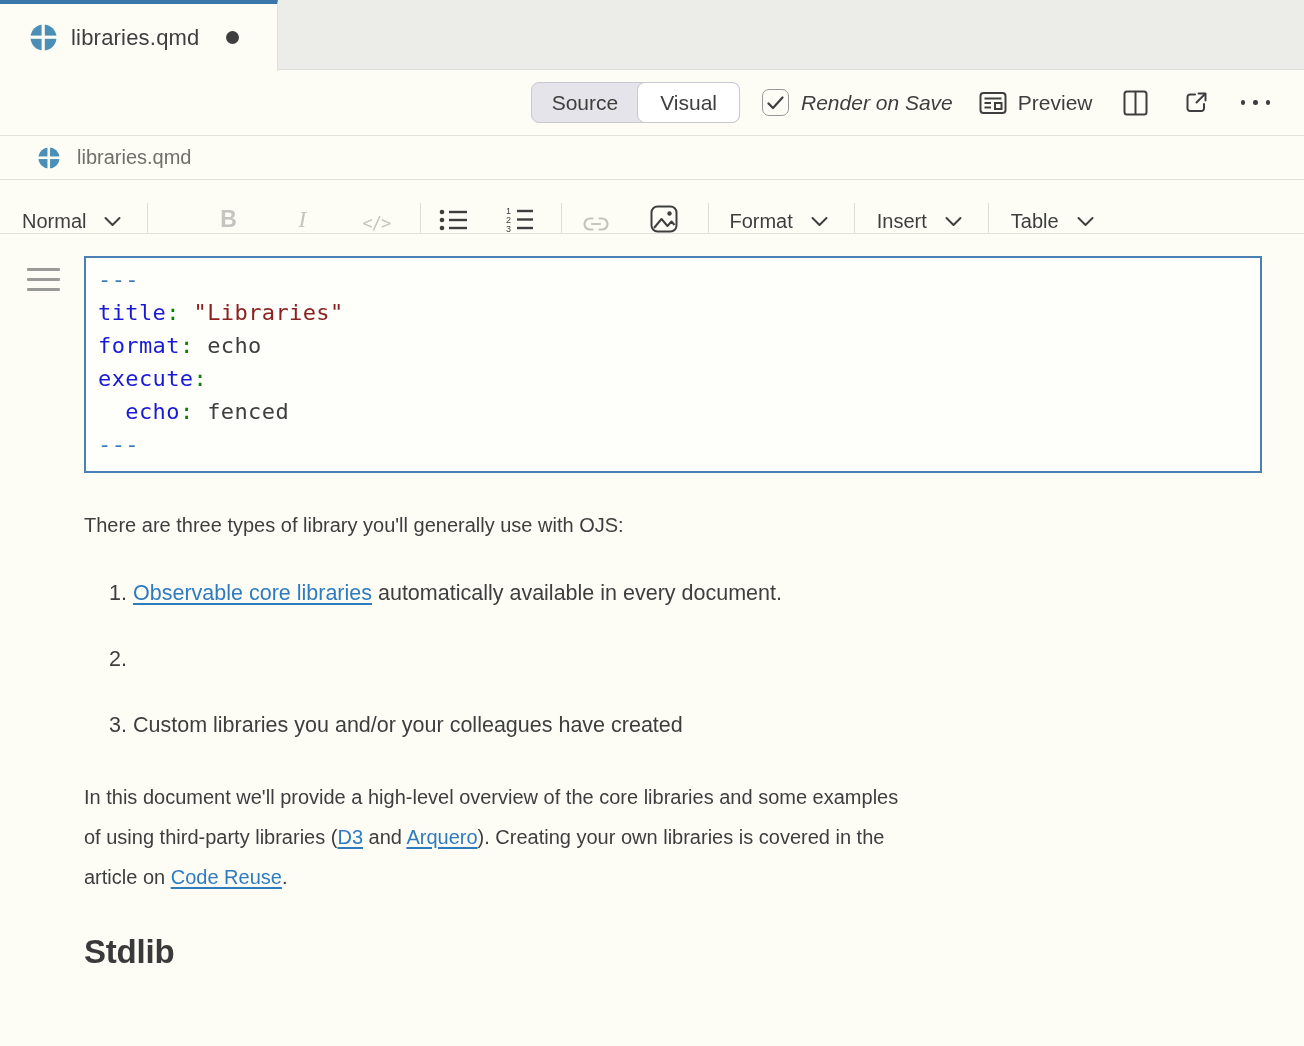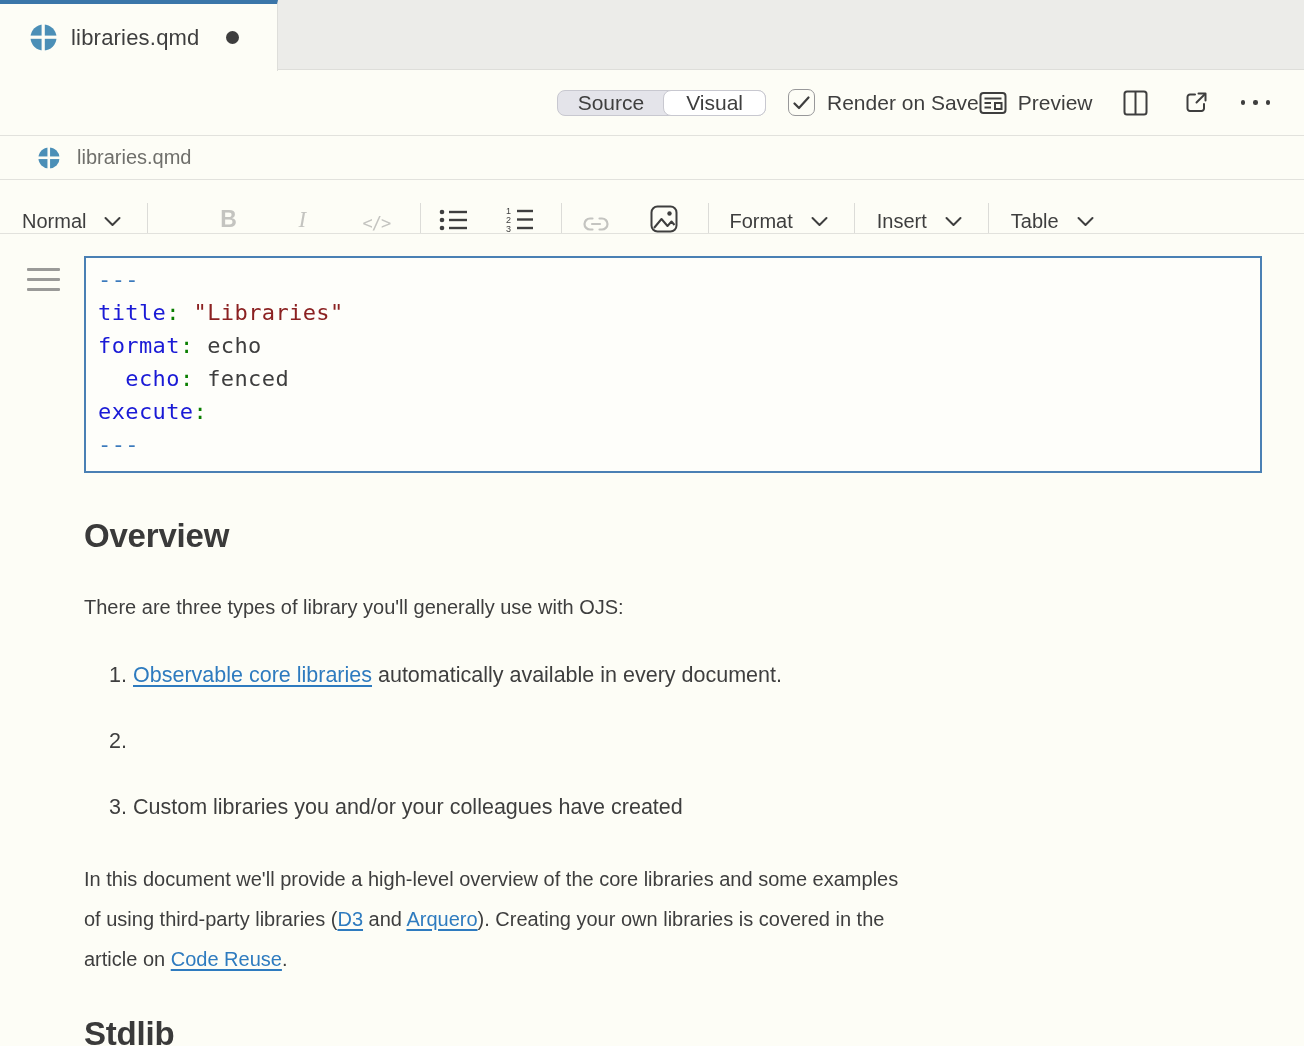--- a/index.html
+++ b/index.html
@@ -21,28 +21,28 @@
   .tab{
     width:278px;height:71px;margin-bottom:-1px;background:var(--bg);
     border-top:4px solid var(--accent-blue);border-right:1px solid #DEDEDA;
     display:flex;align-items:center;padding-left:30px;gap:14px;
   }
   .tab-title{font-size:22px;letter-spacing:.2px;}
   .mod-dot{width:13px;height:13px;border-radius:50%;background:var(--text-dark);margin-left:12px;}
   
   .toolbar{height:66px;border-bottom:1px solid var(--line);display:flex;align-items:center;
     justify-content:flex-end;padding-right:34px;font-size:21px;}
-  .seg{display:flex;align-items:stretch;border:1px solid #C8C8D0;border-radius:8px;background:#E4E4EA;height:26px;justify-content:flex-end;}
+  .seg{display:flex;align-items:stretch;border:1px solid #C8C8D0;border-radius:8px;background:#E4E4EA;height:41px;justify-content:flex-end;}
   .seg button{border:none;background:transparent;font:inherit;color:var(--text-dark);padding:0 20px;cursor:pointer;}
   .seg .seg-on{background:#fff;border:1px solid #C8C8D0;border-radius:8px;margin:-1px;padding:0 22px;}
   .chk{width:27px;height:27px;border:1.6px solid #98989A;border-radius:7px;margin-left:22px;
     display:flex;align-items:center;justify-content:center;background:transparent;cursor:pointer;}
-  .chk-label{margin-left:12px;}
+  .chk-label{margin-left:12px;font-style:italic;}
   .tbtn{display:flex;align-items:center;gap:11px;background:none;border:none;font:inherit;color:var(--text-dark);cursor:pointer;}
-  .ml26{} .ml30{margin-left:30px;} .ml36{margin-left:36px;}
+  .ml26{margin-left:26px;} .ml30{margin-left:30px;} .ml36{margin-left:36px;}
   .dots{display:flex;gap:8px;margin-left:32px;cursor:pointer;}
   .dots i{width:4.5px;height:4.5px;border-radius:50%;background:var(--text-dark);}
   svg.icon{display:block;}
   
   .crumb{height:44px;border-bottom:1px solid var(--line);display:flex;align-items:center;padding-left:38px;gap:17px;}
   .crumb-name{font-size:20px;color:var(--text-muted);}
   
   .fmtbar{height:54px;border-bottom:1px solid var(--line);display:flex;align-items:flex-end;padding-left:22px;font-size:20px;}
   .fmt-group{display:flex;align-items:center;gap:18px;background:none;border:none;font:inherit;color:var(--text-dark);cursor:pointer;}
   .vsep{width:1px;height:30px;background:#DCDCD8;}
@@ -219,27 +219,26 @@
     <div class="drag-handle">
         <span></span>
         <span></span>
         <span></span>
       </div>
     <div class="yaml-block">
       <div class="yaml-code">
           <div class="yaml-line"><span class="tok-dash">---</span></div>
           <div class="yaml-line"><span class="tok-key">title</span><span class="tok-colon">:</span><span class="tok-plain"> </span><span class="tok-string">"Libraries"</span></div>
           <div class="yaml-line"><span class="tok-key">format</span><span class="tok-colon">:</span><span class="tok-plain"> echo</span></div>
+          <div class="yaml-line"><span class="tok-key">execute</span><span class="tok-colon">:</span></div>
           <div class="yaml-line"><span class="tok-key">  echo</span><span class="tok-colon">:</span><span class="tok-plain"> fenced</span></div>
-          <div class="yaml-line"><span class="tok-key">execute</span><span class="tok-colon">:</span></div>
           <div class="yaml-line"><span class="tok-dash">---</span></div>
         </div>
     </div>
   </div>
-  <h2 class="doc-h2">Overview</h2>
   <p class="doc-p">There are three types of library you'll generally use with OJS:</p>
   <div class="doc-list">
       <div class="doc-li">
         <span class="li-num">1.</span>
         <span class="li-body"><a class="doc-link" href="#">Observable core libraries</a> automatically available in every document.</span>
       </div>
       <div class="doc-li">
         <span class="li-num">2.</span>
       </div>
       <div class="doc-li">

